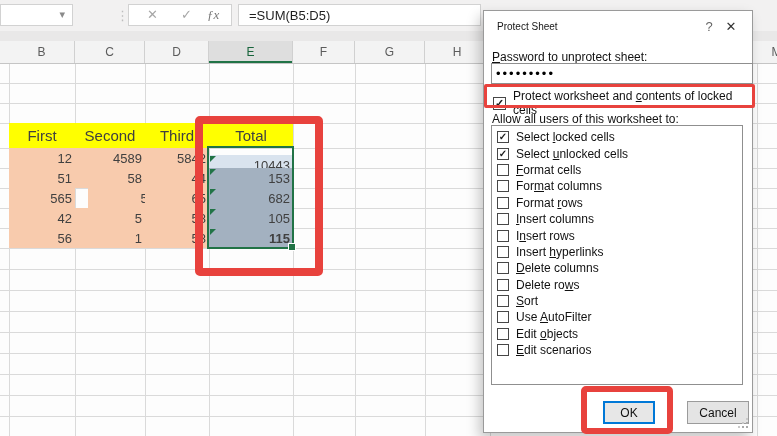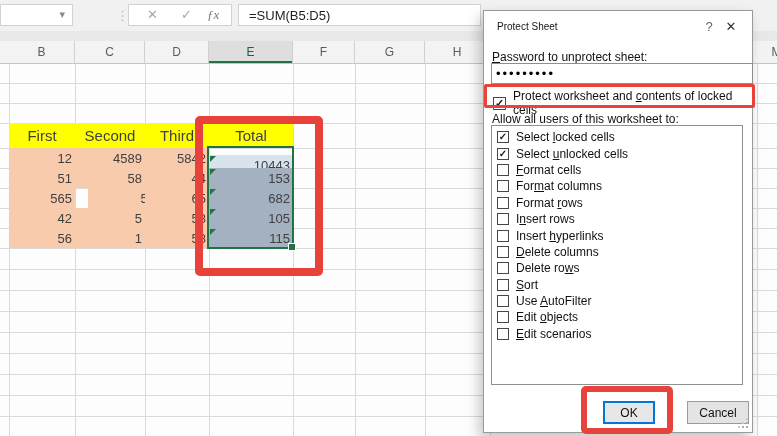--- a/index.html
+++ b/index.html
@@ -210,21 +210,21 @@
       </div>
       <div class="cell orange num" style="left: 9px; width: 66px; top: 228px; height: 20px;">
         <span>56</span>
       </div>
       <div class="cell orange num" style="left: 75px; width: 70px; top: 228px; height: 20px;">
         <span>1</span>
       </div>
       <div class="cell orange num" style="left: 145px; width: 64px; top: 228px; height: 20px;">
         <span>58</span>
       </div>
-      <div class="cell esel num" style="left: 209px; width: 84px; top: 228px; height: 20px;">
+      <div class="cell esel num" style="left: 209px; width: 84px; top: 228px; height: 20px; font-weight: bold;">
         <span>115</span>
         <div class="tri"></div>
       </div>
     </div>
 
   <div class="selbox">
     <div class="handle"></div>
   </div>
 
   <div class="dialog">
@@ -258,20 +258,24 @@
         <div class="litem">
           <span class="cb"></span>
           <span>For<u>m</u>at columns</span>
         </div>
         <div class="litem">
           <span class="cb"></span>
           <span>Format <u>r</u>ows</span>
         </div>
         <div class="litem">
           <span class="cb"></span>
+          <span><u>I</u>nsert columns</span>
+        </div>
+        <div class="litem">
+          <span class="cb"></span>
           <span>I<u>n</u>sert rows</span>
         </div>
         <div class="litem">
           <span class="cb"></span>
           <span>Insert <u>h</u>yperlinks</span>
         </div>
         <div class="litem">
           <span class="cb"></span>
           <span><u>D</u>elete columns</span>
         </div>

